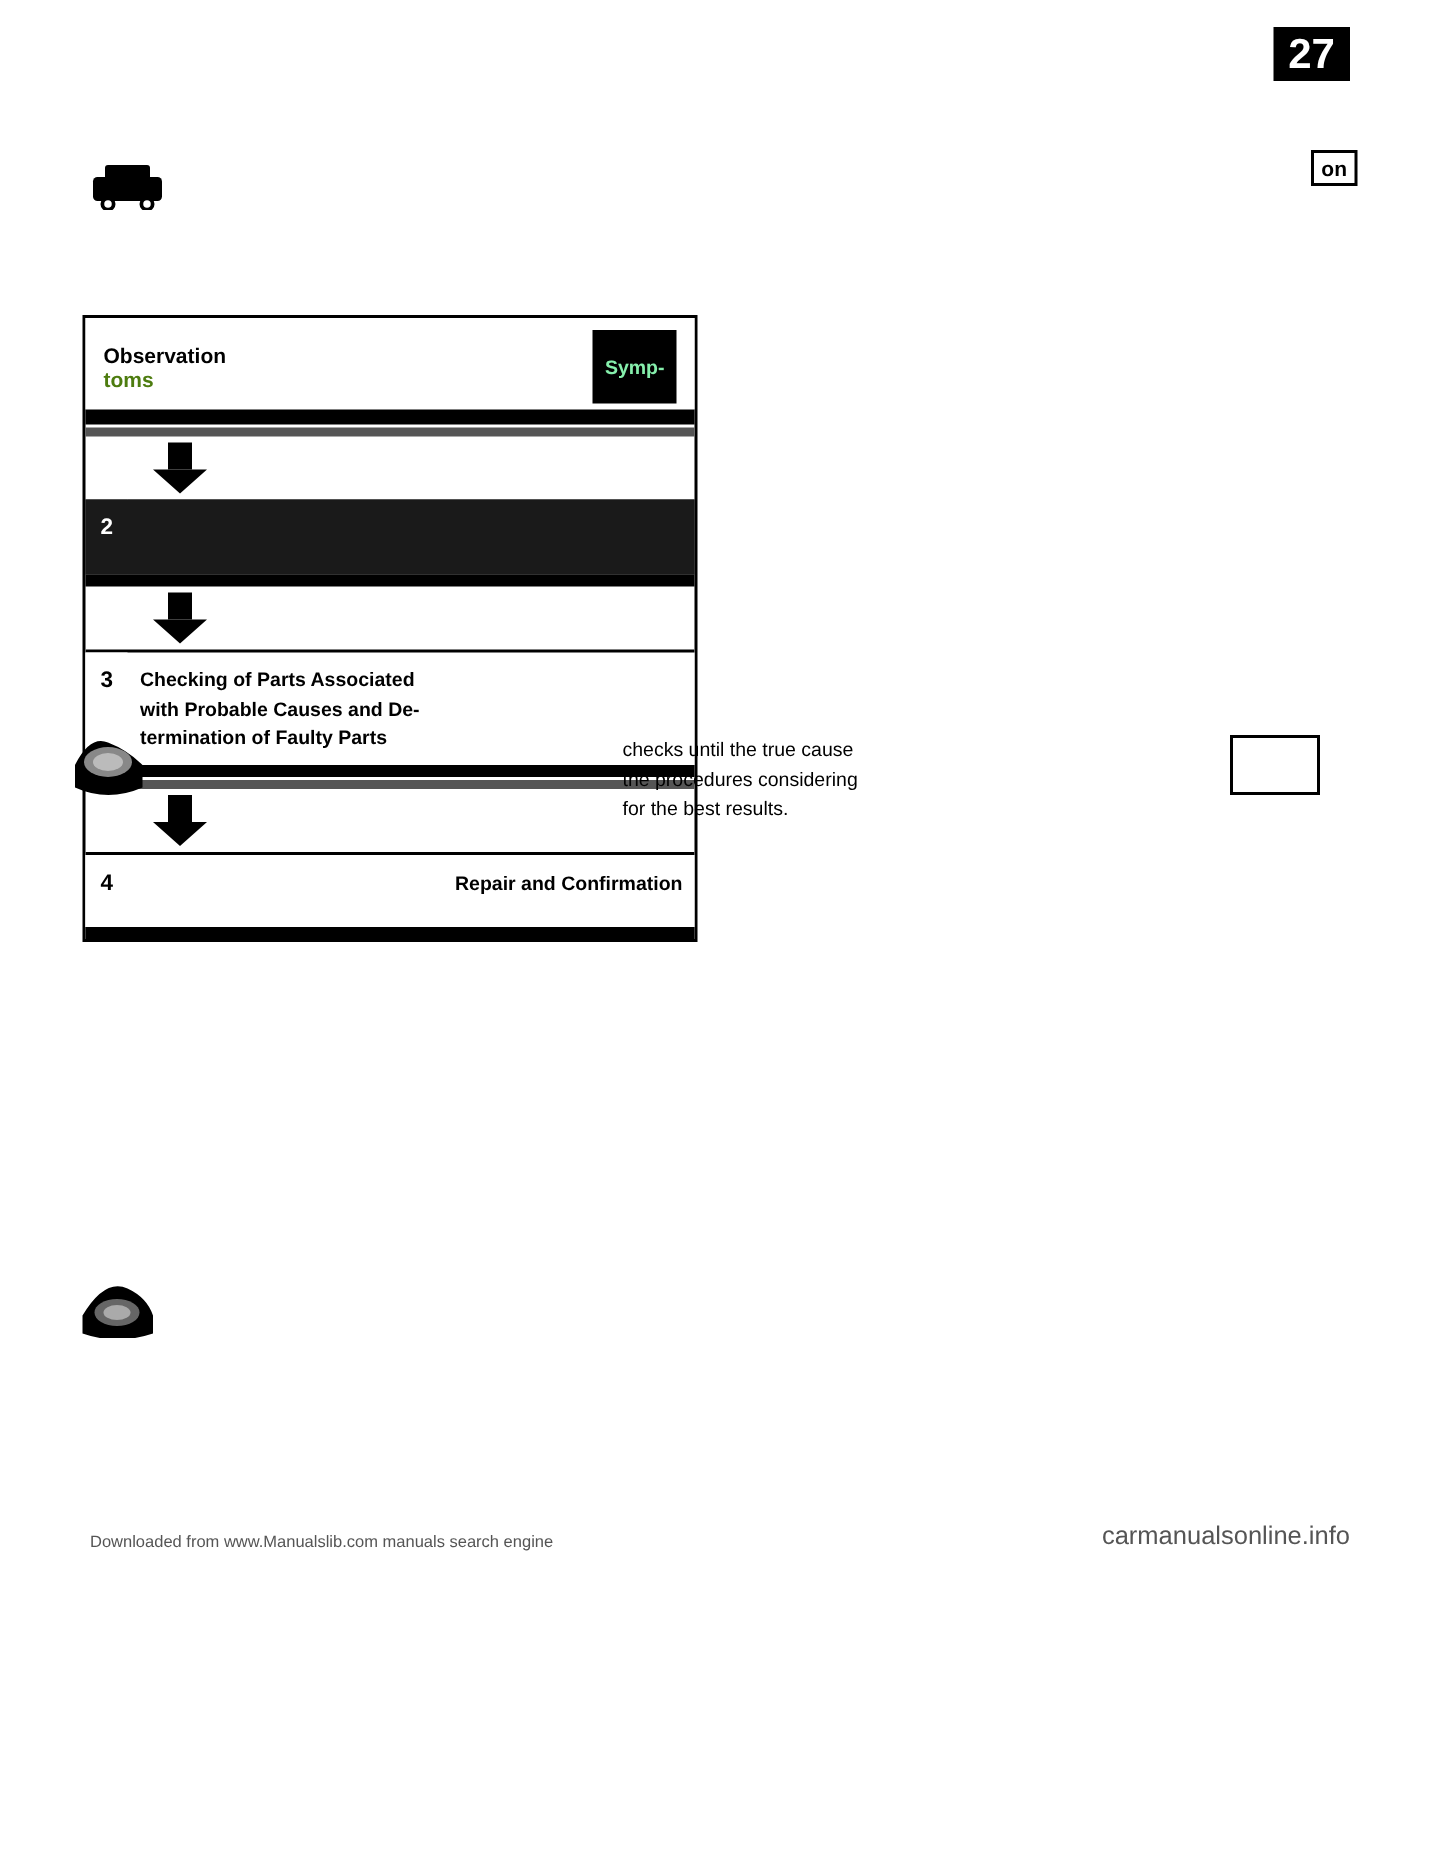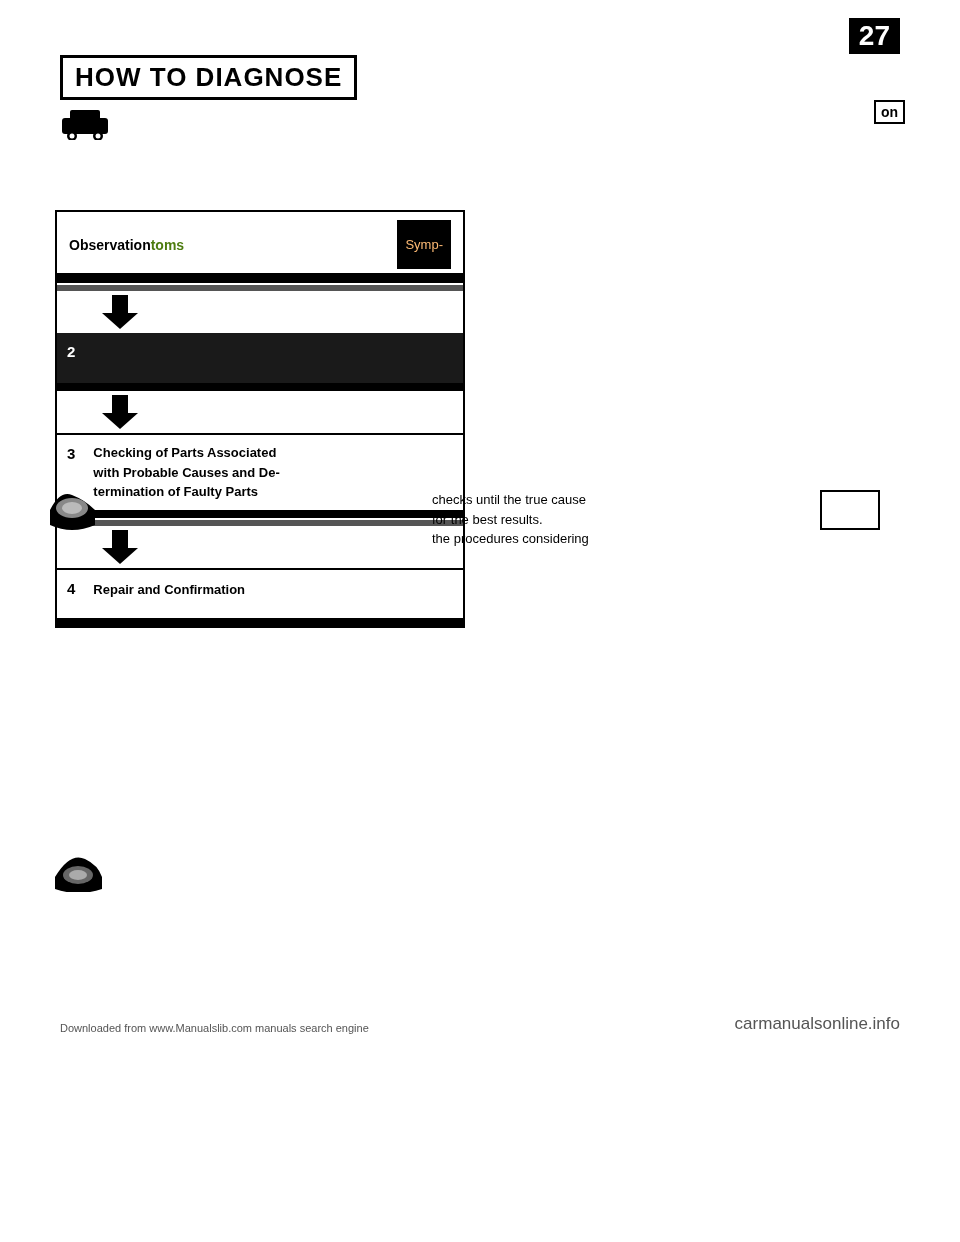--- a/index.html
+++ b/index.html
@@ -50,21 +50,21 @@
       top: 100px;
       left: 60px;
       width: 50px;
       height: 50px;
     }
 
     
     .side-text-area {
       position: absolute;
       top: 490px;
-      left: 432px;
+      left: 415px;
       width: 280px;
       font-size: 13px;
       color: #000;
       line-height: 1.5;
     }
 
     .side-box {
       position: absolute;
       top: 490px;
       right: 80px;
@@ -176,43 +176,42 @@
       background: #000;
     }
   </style>
 </head>
 <body>
 
 <div class="page-container">
 
   <div class="page-number">27</div>
 
-  <div class="page-title">HOW TO DIAGNOSE</div>
 
   <div class="top-left-icon">
     <svg viewBox="0 0 50 40" width="50" height="40">
       <rect x="2" y="18" width="46" height="16" rx="3" fill="#000"></rect>
       <rect x="10" y="10" width="30" height="12" rx="2" fill="#000"></rect>
       <circle cx="12" cy="36" r="5" fill="#000"></circle>
       <circle cx="38" cy="36" r="5" fill="#000"></circle>
       <circle cx="12" cy="36" r="2.5" fill="#fff"></circle>
       <circle cx="38" cy="36" r="2.5" fill="#fff"></circle>
     </svg>
   </div>
 
   <div style="position:absolute; top:100px; right:55px; border:2px solid #000; padding:2px 5px; font-size:14px; font-weight:bold;margin-left:31px;">on</div>
 
   <div class="flowchart-outer">
 
     <div class="fc-row1">
-      <div style="display:flex; flex-direction:row;">
+      <div style="display:flex; flex-direction:column;">
         <span style="font-weight:bold; font-size:14px; color:#000;">Observation</span>
         <span style="font-weight:bold; font-size:14px; color:#4d7c0f;">toms</span>
       </div>
-      <div style="background:#000; color:#fdba74; font-size:13px; font-weight:normal; padding:17px 8px;">Symp-</div>
+      <div style="background:#000; color:#86efac; font-size:13px; font-weight:bold; padding:17px 8px;">Symp-</div>
     </div>
     <div class="fc-dark-bar"></div>
     <div class="fc-dark-bar" style="height:6px; background:#555; margin-top:2px;"></div>
 
     <div class="fc-arrow-row">
       <div style="display:flex; flex-direction:column; align-items:center;">
         <div style="width:16px; height:18px; background:#000;"></div>
         <div style="width:0; height:0; border-left:18px solid transparent; border-right:18px solid transparent; border-top:16px solid #000;"></div>
       </div>
     </div>
@@ -241,32 +240,32 @@
 
     <div class="fc-arrow-row">
       <div style="display:flex; flex-direction:column; align-items:center;">
         <div style="width:16px; height:18px; background:#000;"></div>
         <div style="width:0; height:0; border-left:18px solid transparent; border-right:18px solid transparent; border-top:16px solid #000;"></div>
       </div>
     </div>
 
     <div class="fc-box-row-white" style="border-top:2px solid #000;">
       <span class="fc-num-white">4</span>
-      <div style="padding:10px 8px; flex:1;">
+      <div style="padding:10px 8px; flex:1;text-align:right;">
         <span style="font-size:13px; font-weight:bold; color:#000;">Repair and Confirmation</span>
       </div>
     </div>
     <div style="height:8px; background:#000;"></div>
 
   </div>
 
   <div class="side-text-area">
     <p>checks until the true cause</p>
+    <p>the procedures considering</p>
     <p>for the best results.</p>
-    <p>the procedures considering</p>
   </div>
 
   <div class="side-box"></div>
 
   <div style="position:absolute; top:480px; left:45px;">
     <svg viewBox="0 0 55 50" width="55" height="50">
       <path d="M5 30 Q15 10 27 15 Q40 20 50 30 L50 45 Q27 55 5 45 Z" fill="#000"></path>
       <ellipse cx="27" cy="28" rx="16" ry="10" fill="#888"></ellipse>
       <ellipse cx="27" cy="28" rx="10" ry="6" fill="#bbb"></ellipse>
     </svg>

